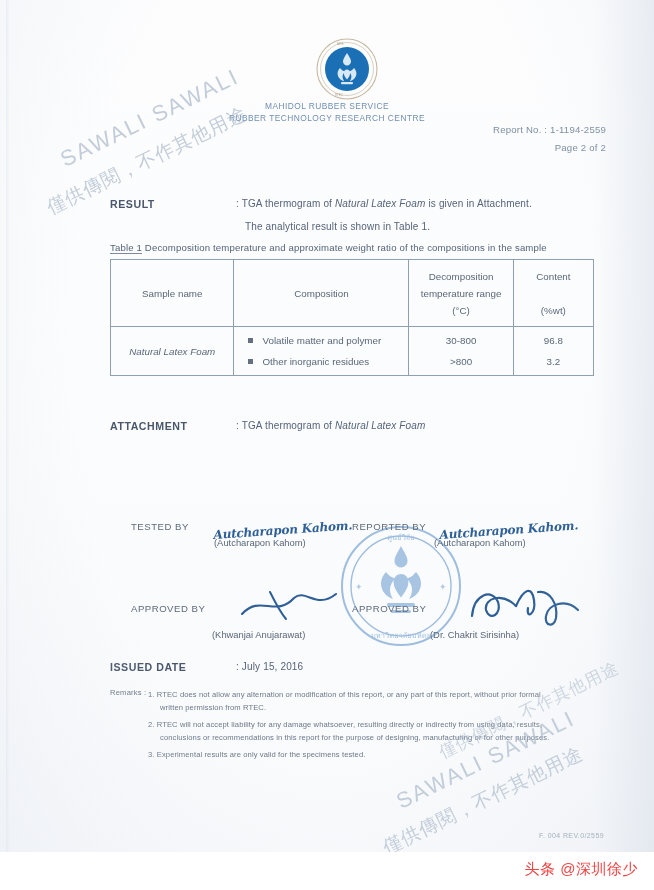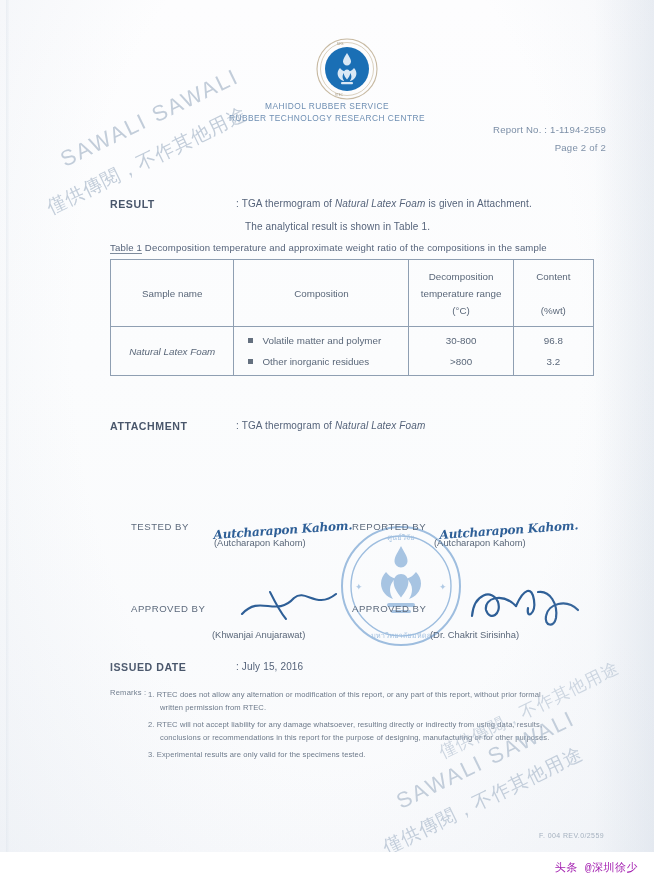--- a/index.html
+++ b/index.html
@@ -117,22 +117,22 @@
   .wm-lat{font-family:"Liberation Sans", sans-serif;font-size:22px;letter-spacing:2px;}
   .wm-cjk{font-family:"DejaVu Sans", sans-serif;font-size:19px;letter-spacing:1px;}
 
   
   .botbar{
     position:absolute;left:0;top:852px;width:654px;height:38px;
     background:#ffffff;
   }
   .botbar .txt{
     position:absolute;right:16px;top:8px;
-    color:#a21caf;font-size:11px;
-    font-family:Liberation Mono, monospace;letter-spacing:.5px;
+    color:#ef4444;font-size:15px;
+    font-family:Liberation Sans, sans-serif;letter-spacing:.5px;
   }
 </style>
 </head>
 <body>
 
 <div id="page">
 
   <div class="paper-shade"></div>
 
   <div class="hdr">

